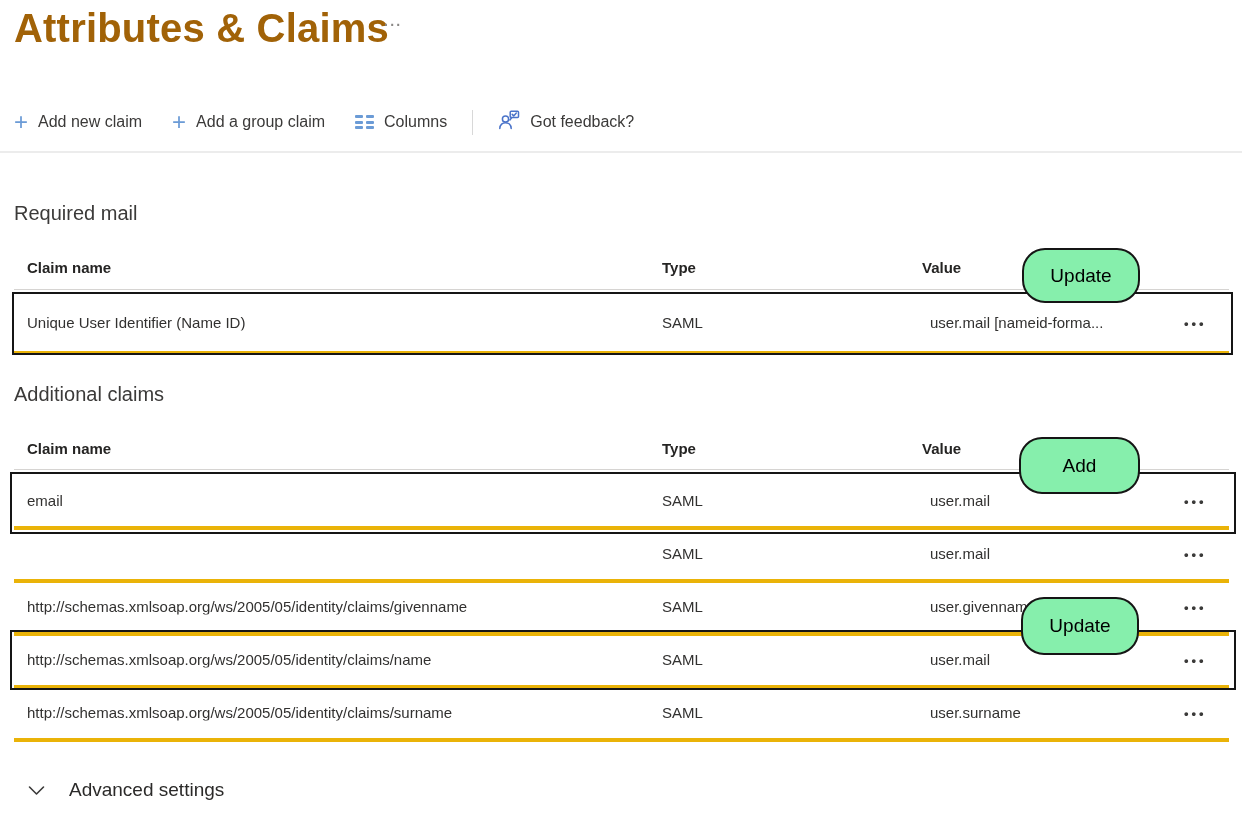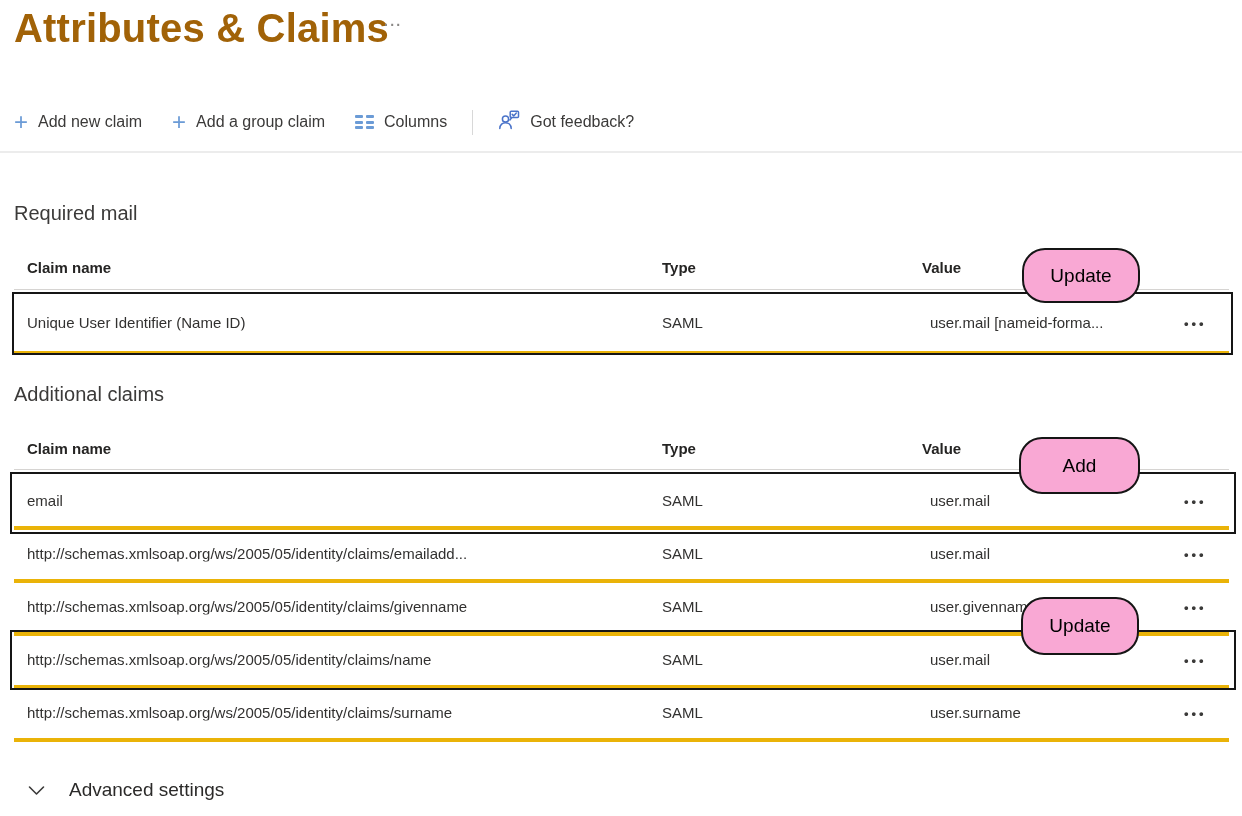--- a/index.html
+++ b/index.html
@@ -37,21 +37,21 @@
   .row .cell { position:absolute; top:50%; transform:translateY(-50%); font-size:15px; color:#323130; white-space:nowrap; }
   .c-name { left:13px; max-width:615px; overflow:hidden; }
   .c-type { left:648px; }
   .c-value { left:916px; }
   .c-menu { left:1164px; cursor:pointer; padding:4px 6px; }
   .dots { font-size:13px; font-weight:700; letter-spacing:3px; color:#3b3a39; }
 
   
   .ann-box { position:absolute; border:2px solid #151515; z-index:5; pointer-events:none; }
   .callout {
-    position:absolute; background:#f9a8d4; border:2px solid #151515; border-radius:23px;
+    position:absolute; background:#86efac; border:2px solid #151515; border-radius:23px;
     display:flex; align-items:center; justify-content:center;
     font-size:19px; color:#000; z-index:6; pointer-events:none;
   }
 
   
   .advanced { left:28px; top:779px; display:flex; align-items:center; gap:24px; font-size:19px; color:#2b2a29; cursor:pointer; }
 </style>
 </head>
 <body>
 
@@ -118,21 +118,20 @@
   <div class="th" style="left:922px; top:440px;">Value</div>
   <div class="thead-line" style="top:469px;"></div>
 
   <div class="row" style="top:473px; height:53px;">
     <span class="cell c-name">email</span>
     <span class="cell c-type">SAML</span>
     <span class="cell c-value">user.mail</span>
     <span class="cell c-menu"><span class="dots">•••</span></span>
   </div>
   <div class="row" style="top:526px; height:53px;">
-    <span class="cell c-name">http://schemas.xmlsoap.org/ws/2005/05/identity/claims/emailadd...</span>
     <span class="cell c-type">SAML</span>
     <span class="cell c-value">user.mail</span>
     <span class="cell c-menu"><span class="dots">•••</span></span>
   </div>
   <div class="row" style="top:579px; height:53px;">
     <span class="cell c-name">http://schemas.xmlsoap.org/ws/2005/05/identity/claims/givenname</span>
     <span class="cell c-type">SAML</span>
     <span class="cell c-value">user.givenname</span>
     <span class="cell c-menu"><span class="dots">•••</span></span>
   </div>

